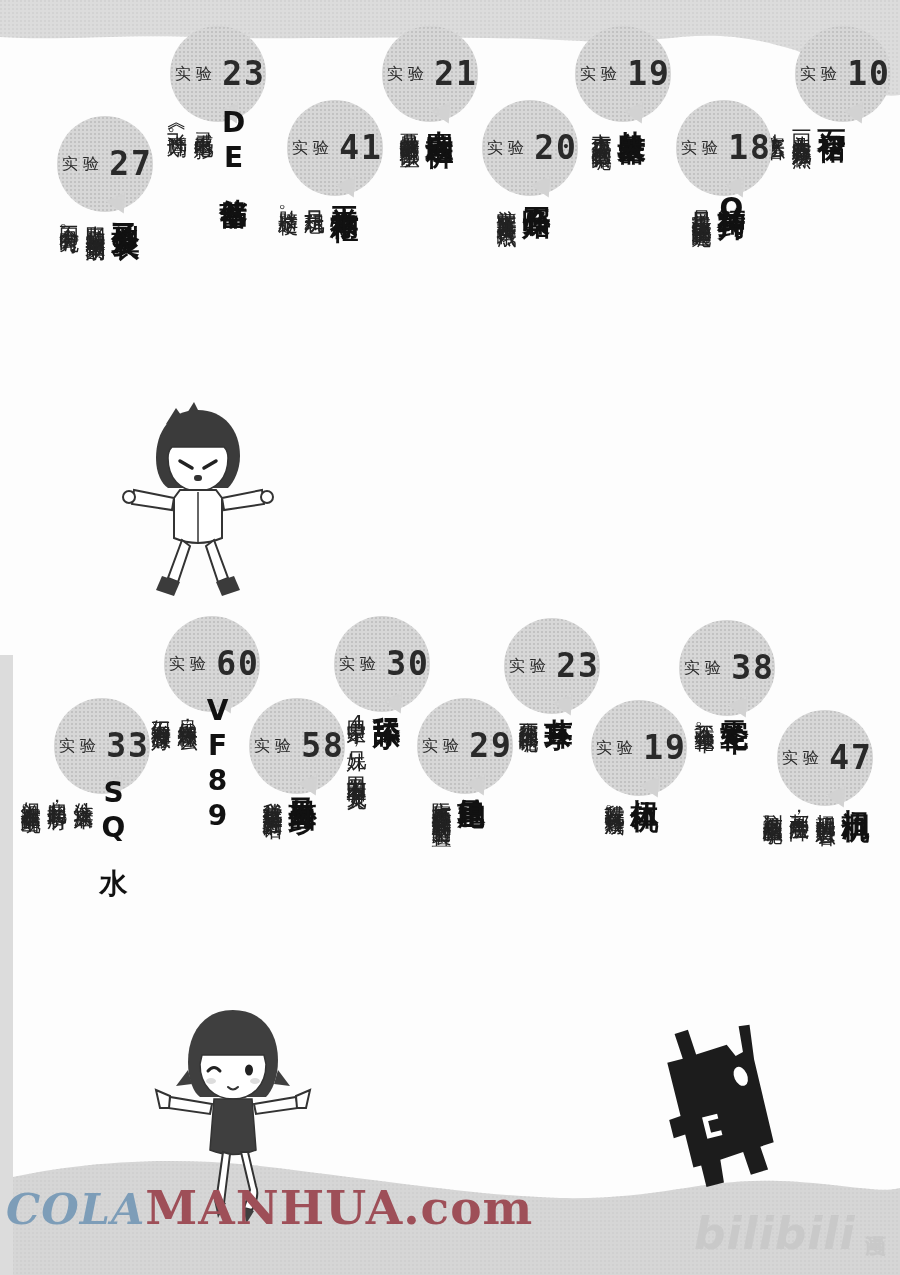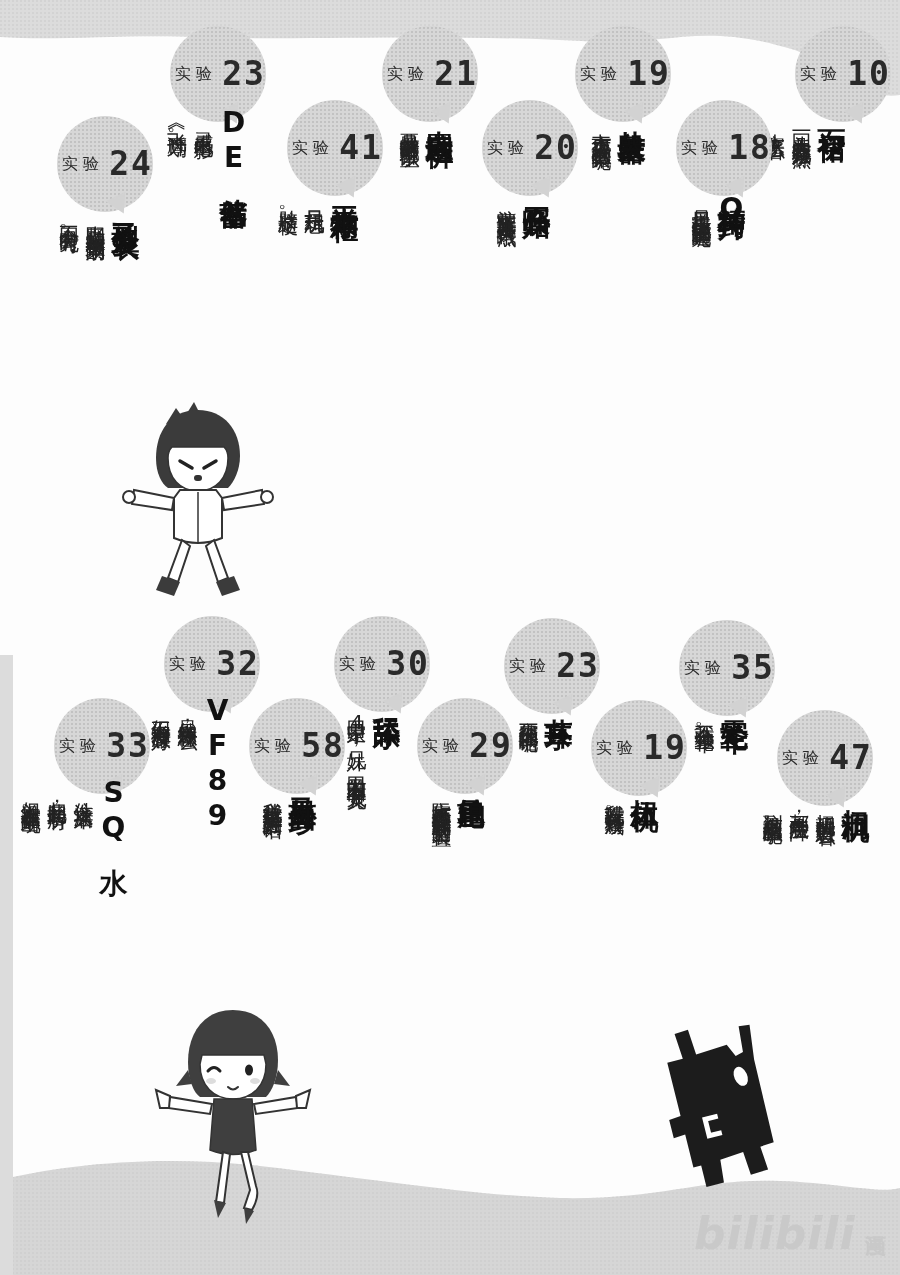--- a/index.html
+++ b/index.html
@@ -176,42 +176,42 @@
       <span class="b-num">23</span>
     </div>
     <div class="vtext" style="right: 650px; top: 106px;">
       <span class="vtitle">DE储蓄器</span>
     <span class="vcol">灵感来自电影</span>
           <span class="vcol">《飞鹰计划》。</span>
         </div>
   </div><div class="exp">
     <div class="bubble" style="left: 57px; top: 116px;">
       <span class="b-label">实验</span>
-      <span class="b-num">24</span>
+      <span class="b-num">27</span>
     </div>
     <div class="vtext" style="right: 758px; top: 200px;">
       <span class="vtitle">乙型修复衣</span>
     <span class="vcol">上野同学的衬裙根据场景的</span>
           <span class="vcol">不同会时有时无。</span>
         </div>
   </div><div class="exp">
     <div class="bubble" style="left: 777px; top: 710px;">
       <span class="b-label">实验</span>
       <span class="b-num">47</span>
     </div>
     <div class="vtext" style="right: 28px; top: 788px;">
       <span class="vtitle">扭洞机</span>
     <span class="vcol">扭洞机的背后怎么看</span>
           <span class="vcol">都画着魔法阵，</span>
           <span class="vcol">这到底是怎么回事呢。</span>
         </div>
   </div><div class="exp">
     <div class="bubble" style="left: 679px; top: 620px;">
       <span class="b-label">实验</span>
-      <span class="b-num">35</span>
+      <span class="b-num">38</span>
     </div>
     <div class="vtext" style="right: 149px; top: 698px;">
       <span class="vtitle">零轮车</span>
     <span class="vcol">我不会骑独轮车。</span>
         </div>
   </div><div class="exp">
     <div class="bubble" style="left: 591px; top: 700px;">
       <span class="b-label">实验</span>
       <span class="b-num">19</span>
     </div>
@@ -251,37 +251,40 @@
       <span class="b-label">实验</span>
       <span class="b-num">58</span>
     </div>
     <div class="vtext" style="right: 581px; top: 776px;">
       <span class="vtitle">马里奇面纱</span>
     <span class="vcol">我觉得这是出乎意料好的一话。</span>
         </div>
   </div><div class="exp">
     <div class="bubble" style="left: 164px; top: 616px;">
       <span class="b-label">实验</span>
-      <span class="b-num">32</span>
+      <span class="b-num">60</span>
     </div>
     <div class="vtext" style="right: 666px; top: 694px;">
       <span class="vtitle">VF89</span>
     <span class="vcol">虽然知道想做什么，</span>
           <span class="vcol">但不知道有没有做好。</span>
         </div>
   </div><div class="exp">
     <div class="bubble" style="left: 54px; top: 698px;">
       <span class="b-label">实验</span>
       <span class="b-num">33</span>
     </div>
     <div class="vtext" style="right: 770px; top: 776px;">
       <span class="vtitle">SQ水</span>
     <span class="vcol">这件泳衣后来</span>
           <span class="vcol">归北长同学所有，</span>
           <span class="vcol">但并没有在作品中出现。</span>
         </div>
   </div></div>
 
+  <div id="wm-row1" class="wm">
+    <span class="wm-cola">COLA</span><span class="wm-manhua">MANHUA.com</span>
+  </div>
   <div id="wm-bili" class="wm">
     <span class="wm-bili-word">bilibili</span>
     <span class="wm-manga">漫画</span>
   </div>
 </div>
 
 </body></html>

